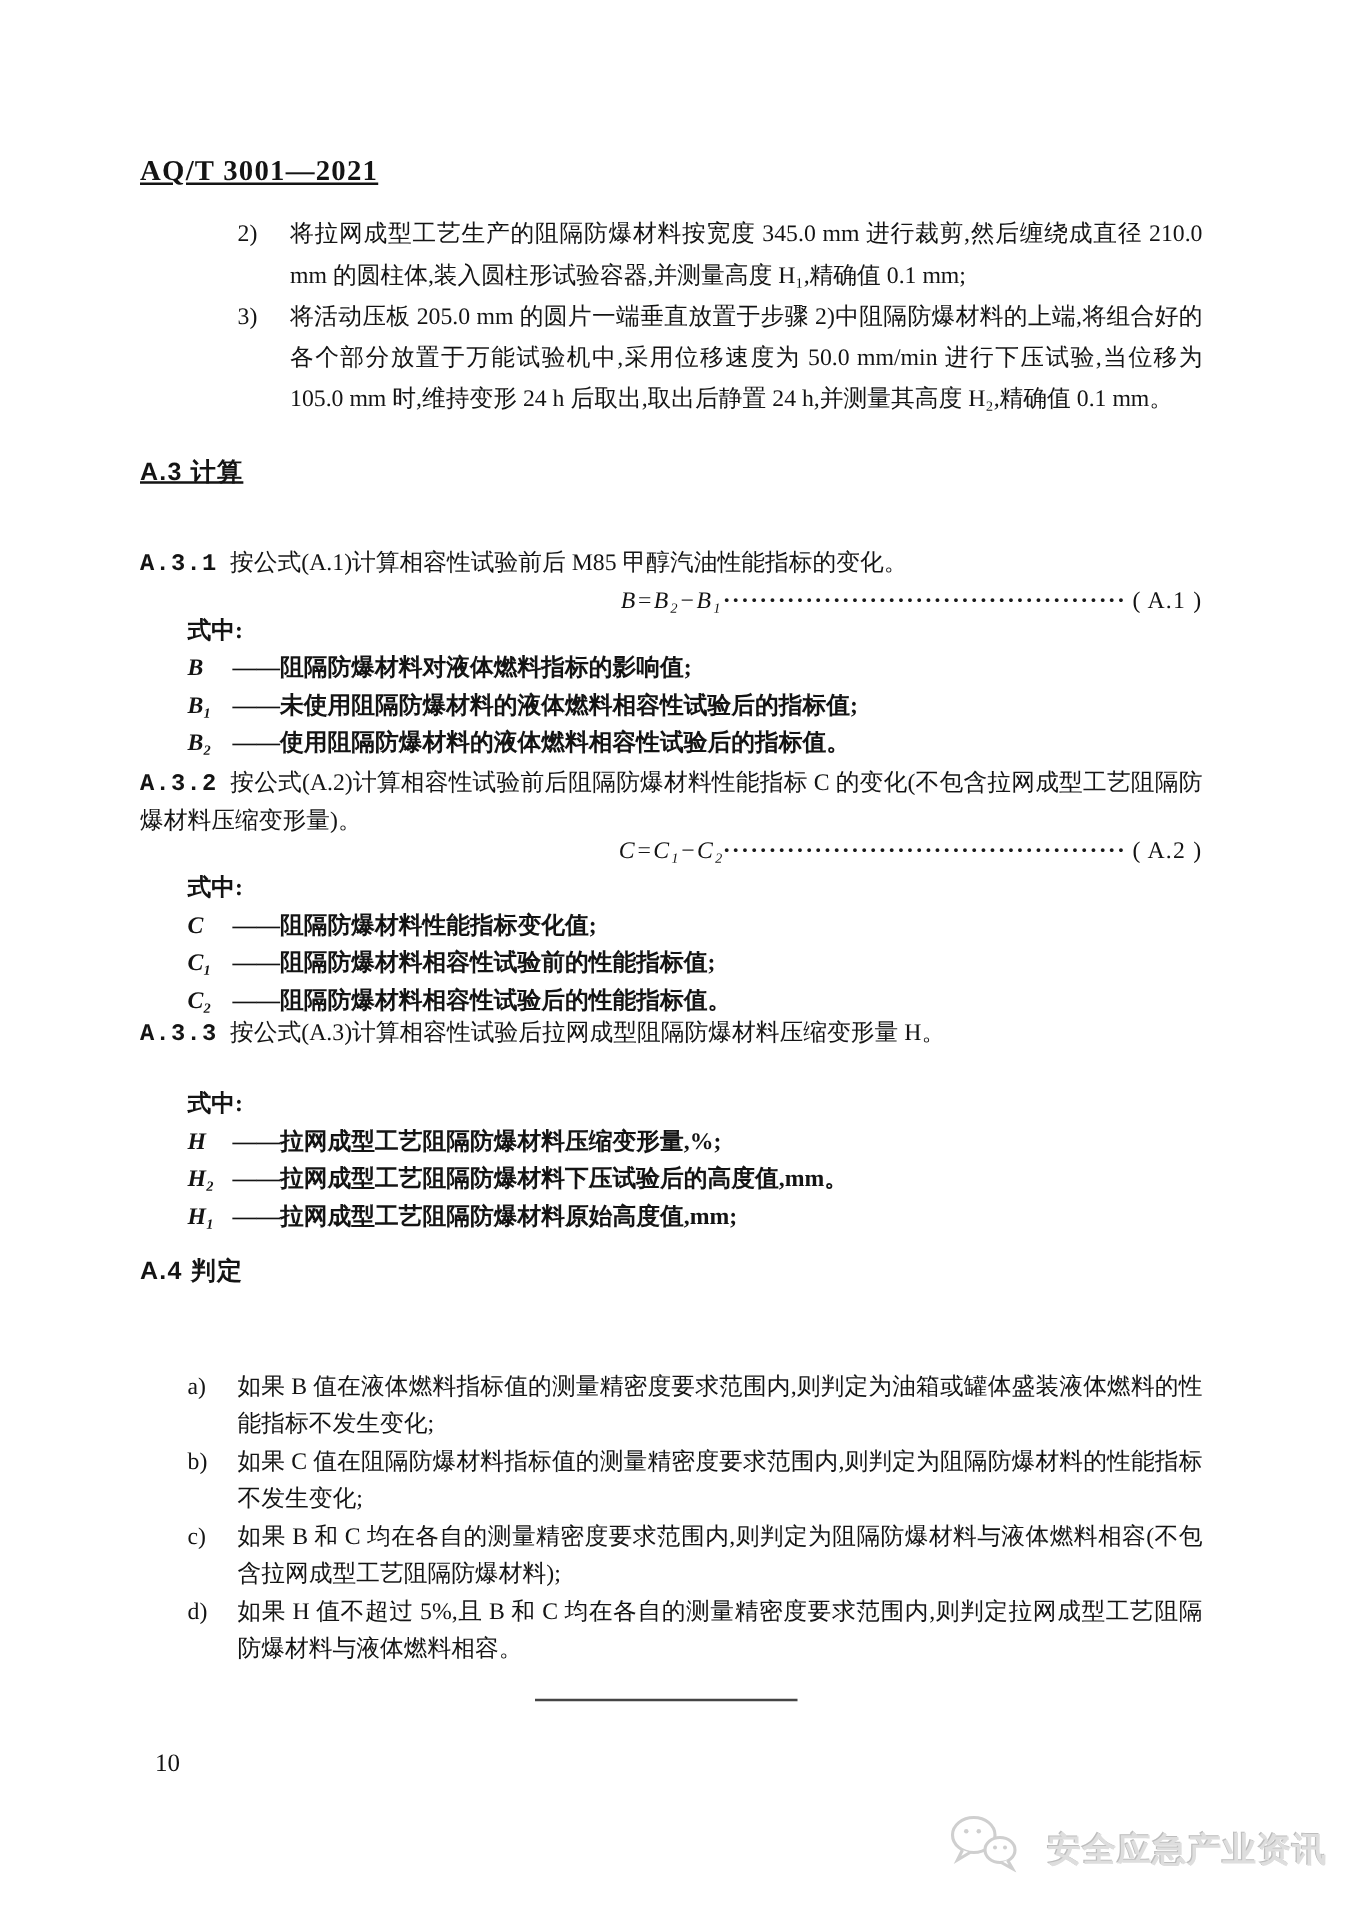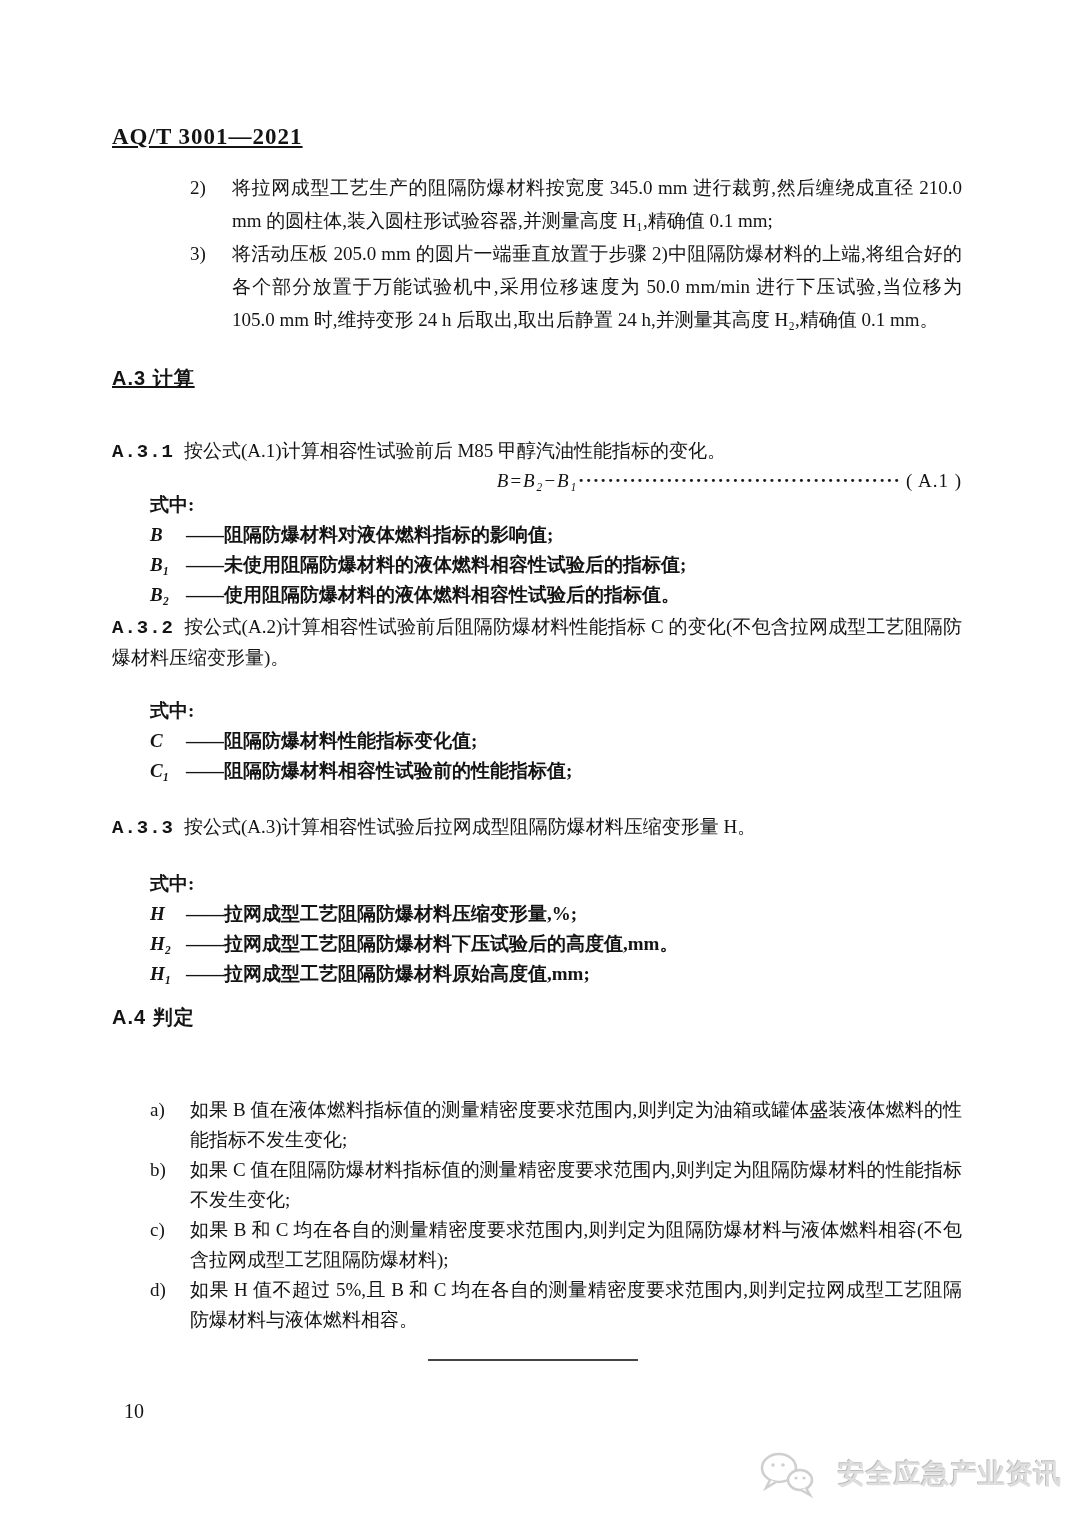--- a/index.html
+++ b/index.html
@@ -71,21 +71,21 @@
   
   .end-rule{
     position:absolute;left:428px;top:1359px;width:210px;height:0;
     border-top:2px solid #454545;
   }
   
   .page-num{position:absolute;left:124px;top:1400px;font-size:20px;}
   
   .footer{
     position:absolute;right:18px;top:1450px;
-    display:flex;align-items:center;gap:20px;
+    display:flex;align-items:flex-end;gap:20px;
   }
   .footer-brand{
     font-family:"Liberation Sans","DejaVu Sans",sans-serif;
     font-size:27px;font-weight:700;letter-spacing:1px;
     color:#dedede;
     text-shadow:-1px -1px 0 #bdbdbd,1px 1px 0 #ffffff;
     white-space:nowrap;
   }
   .footer-logo{width:62px;height:48px;flex:0 0 auto;}
 </style>
@@ -119,24 +119,31 @@
   <div class="blk where w-1">
     <div>式中:</div>
     <div class="def"><i class="def-var">B</i><span>——阻隔防爆材料对液体燃料指标的影响值;</span></div>
     <div class="def"><i class="def-var">B₁</i><span>——未使用阻隔防爆材料的液体燃料相容性试验后的指标值;</span></div>
     <div class="def"><i class="def-var">B₂</i><span>——使用阻隔防爆材料的液体燃料相容性试验后的指标值。</span></div>
   </div>
 
   <div class="blk clause c-a32">
     <span class="clause-num">A.3.2</span><span>按公式(A.2)计算相容性试验前后阻隔防爆材料性能指标 C 的变化(不包含拉网成型工艺阻隔防爆材料压缩变形量)。</span>
   </div>
+  <div class="blk formula-row f-2">
+    <span class="formula-expr">C=C₁−C₂</span>
+    <span class="formula-leader">
+      <span class="leader-dots">············································</span><span class="formula-label">( A.2 )</span>
+    </span>
+  </div>
   <div class="blk where w-2">
     <div>式中:</div>
     <div class="def"><i class="def-var">C</i><span>——阻隔防爆材料性能指标变化值;</span></div>
     <div class="def"><i class="def-var">C₁</i><span>——阻隔防爆材料相容性试验前的性能指标值;</span></div>
+    <div class="def"><i class="def-var">C₂</i><span>——阻隔防爆材料相容性试验后的性能指标值。</span></div>
   </div>
 
   <div class="blk clause c-a33">
     <span class="clause-num">A.3.3</span><span>按公式(A.3)计算相容性试验后拉网成型阻隔防爆材料压缩变形量 H。</span>
   </div>
   <div class="blk where w-3">
     <div>式中:</div>
     <div class="def"><i class="def-var">H</i><span>——拉网成型工艺阻隔防爆材料压缩变形量,%;</span></div>
     <div class="def"><i class="def-var">H₂</i><span>——拉网成型工艺阻隔防爆材料下压试验后的高度值,mm。</span></div>
     <div class="def"><i class="def-var">H₁</i><span>——拉网成型工艺阻隔防爆材料原始高度值,mm;</span></div>

